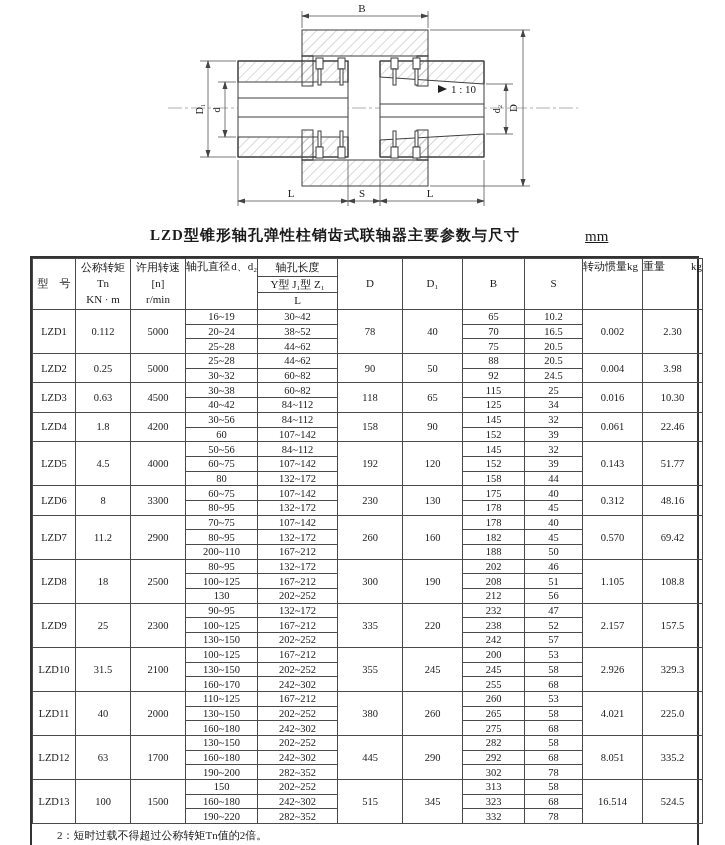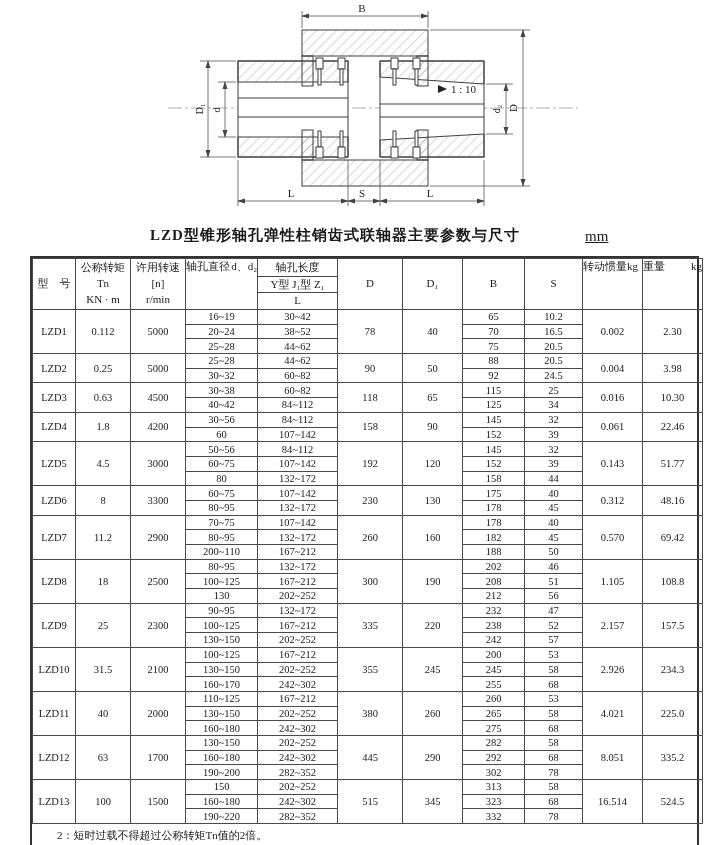--- a/index.html
+++ b/index.html
@@ -294,21 +294,21 @@
           </tr>
           <tr>
             <td>60</td>
             <td>107~142</td>
             <td>152</td>
             <td>39</td>
           </tr>
           <tr>
             <td rowspan="3">LZD5</td>
             <td rowspan="3">4.5</td>
-            <td rowspan="3">3000</td>
+            <td rowspan="3">4000</td>
             <td>50~56</td>
             <td>84~112</td>
             <td rowspan="3">192</td>
             <td rowspan="3">120</td>
             <td>145</td>
             <td>32</td>
             <td rowspan="3">0.143</td>
             <td rowspan="3">51.77</td>
           </tr>
           <tr>
@@ -421,21 +421,21 @@
             <td rowspan="3">LZD10</td>
             <td rowspan="3">31.5</td>
             <td rowspan="3">2100</td>
             <td>100~125</td>
             <td>167~212</td>
             <td rowspan="3">355</td>
             <td rowspan="3">245</td>
             <td>200</td>
             <td>53</td>
             <td rowspan="3">2.926</td>
-            <td rowspan="3">234.3</td>
+            <td rowspan="3">329.3</td>
           </tr>
           <tr>
             <td>130~150</td>
             <td>202~252</td>
             <td>245</td>
             <td>58</td>
           </tr>
           <tr>
             <td>160~170</td>
             <td>242~302</td>

